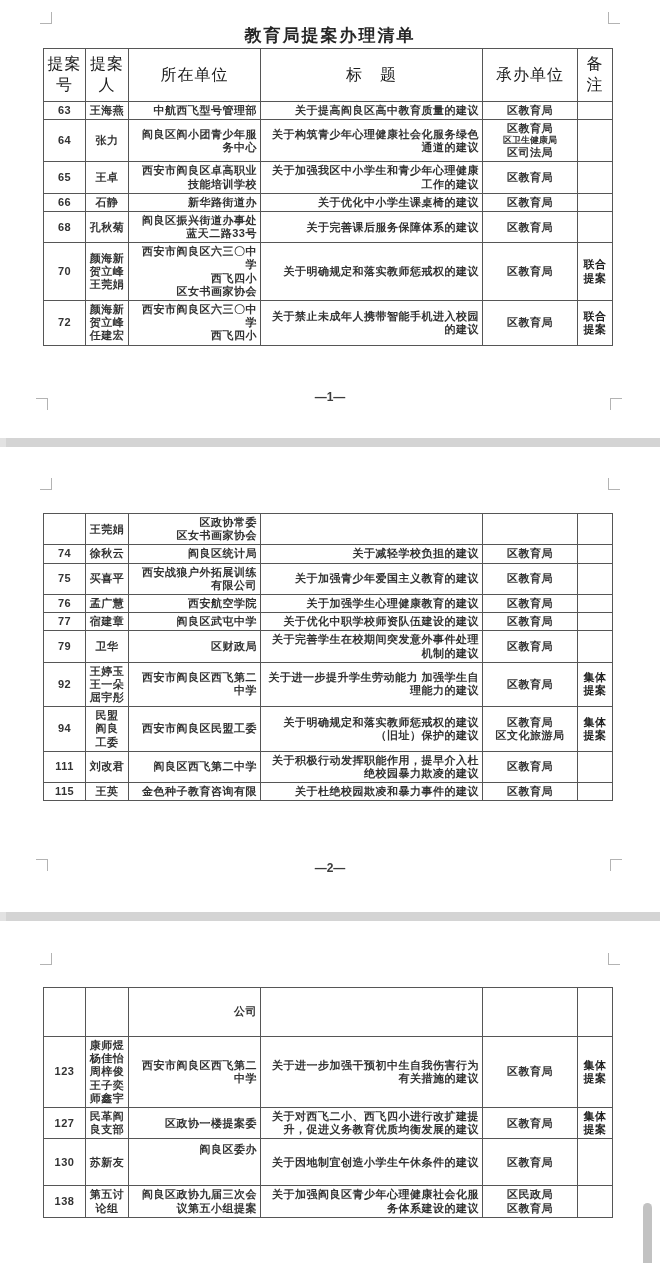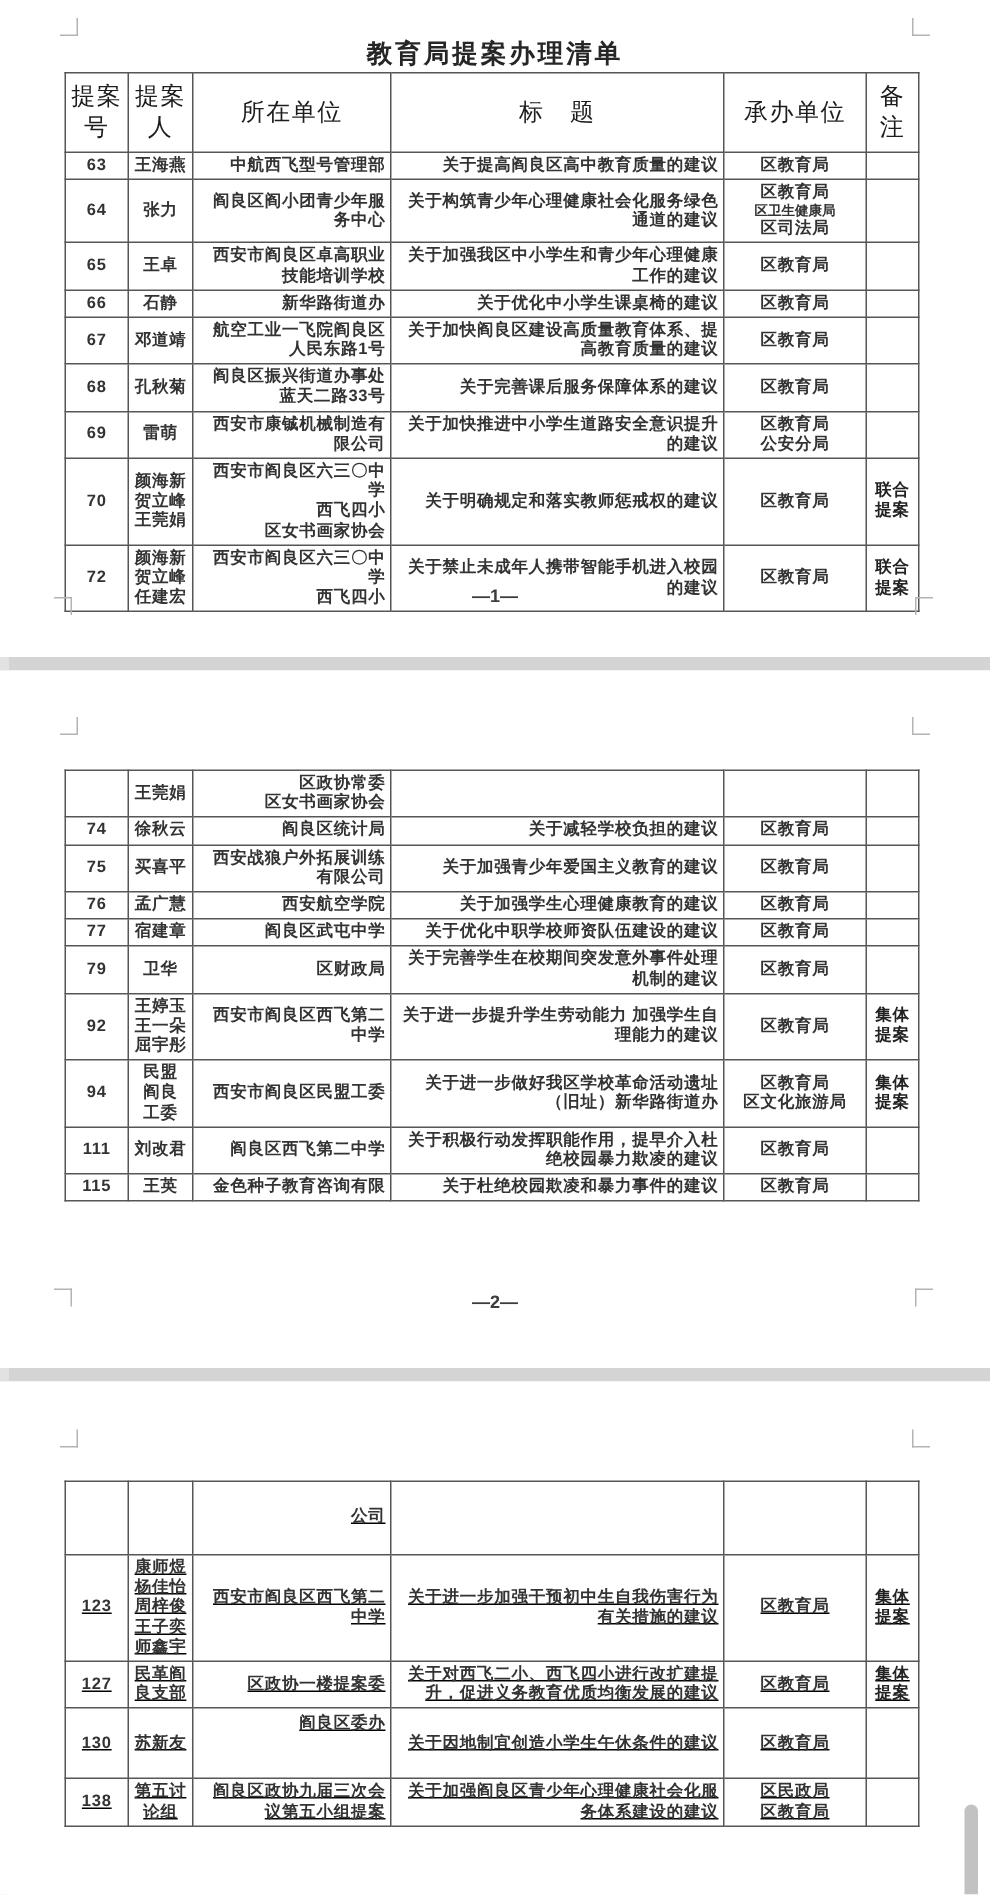--- a/index.html
+++ b/index.html
@@ -15,21 +15,21 @@
   .page-sep{height:9px;background:#d4d4d4;width:660px;}
   .doc-title{
     position:absolute;top:13px;left:0;width:100%;text-align:center;
     font-size:17px;font-weight:bold;color:#262626;letter-spacing:2px;
   }
   table.proposal{
     position:absolute;left:43px;width:569px;border-collapse:collapse;table-layout:fixed;
   }
   #page1 table.proposal{top:48px;}
   #page2 table.proposal{top:66px;}
-  #page3 table.proposal{top:66px;text-decoration:underline;}
+  #page3 table.proposal{top:66px;}
   col.w0{width:42px;} col.w1{width:43px;} col.w2{width:132px;}
   col.w3{width:222px;} col.w4{width:95px;} col.w5{width:35px;}
   th,td{border:1px solid #565656;vertical-align:middle;}
   th{
     font-size:16px;font-weight:normal;color:#1c1c1c;padding:5px 1px;text-align:center;
     letter-spacing:1px;
   }
   td{
     font-size:11px;font-weight:600;color:#333333;padding:2px 3px;line-height:1.2;
     white-space:pre-line;letter-spacing:0.5px;
@@ -112,42 +112,25 @@
         </tr>
         <tr>
           <td class="c0">66</td>
           <td class="c1">石静</td>
           <td class="c2">新华路街道办</td>
           <td class="c3">关于优化中小学生课桌椅的建议</td>
           <td class="c4">区教育局</td>
           <td class="c5"></td>
         </tr>
         <tr>
-          <td class="c0">67</td>
-          <td class="c1">邓道靖</td>
-          <td class="c2">航空工业一飞院阎良区人民东路1号</td>
-          <td class="c3">关于加快阎良区建设高质量教育体系、提高教育质量的建议</td>
-          <td class="c4">区教育局</td>
-          <td class="c5"></td>
-        </tr>
-        <tr>
           <td class="c0">68</td>
           <td class="c1">孔秋菊</td>
           <td class="c2">阎良区振兴街道办事处蓝天二路33号</td>
           <td class="c3">关于完善课后服务保障体系的建议</td>
           <td class="c4">区教育局</td>
-          <td class="c5"></td>
-        </tr>
-        <tr>
-          <td class="c0">69</td>
-          <td class="c1">雷萌</td>
-          <td class="c2">西安市康铖机械制造有限公司</td>
-          <td class="c3">关于加快推进中小学生道路安全意识提升的建议</td>
-          <td class="c4">区教育局
-公安分局</td>
           <td class="c5"></td>
         </tr>
         <tr>
           <td class="c0">70</td>
           <td class="c1">颜海新
 贺立峰
 王莞娟</td>
           <td class="c2">西安市阎良区六三〇中学
 西飞四小
 区女书画家协会</td>
@@ -246,21 +229,21 @@
           <td class="c3">关于进一步提升学生劳动能力 加强学生自理能力的建议</td>
           <td class="c4">区教育局</td>
           <td class="c5">集体提案</td>
         </tr>
         <tr>
           <td class="c0">94</td>
           <td class="c1">民盟
 阎良
 工委</td>
           <td class="c2">西安市阎良区民盟工委</td>
-          <td class="c3">关于进一步做好我区学校革命活动遗址（旧址）新华路街道办</td>
+          <td class="c3">关于明确规定和落实教师惩戒权的建议（旧址）保护的建议</td>
           <td class="c4">区教育局
 区文化旅游局</td>
           <td class="c5">集体提案</td>
         </tr>
         <tr>
           <td class="c0">111</td>
           <td class="c1">刘改君</td>
           <td class="c2">阎良区西飞第二中学</td>
           <td class="c3">关于积极行动发挥职能作用，提早介入杜绝校园暴力欺凌的建议</td>
           <td class="c4">区教育局</td>

